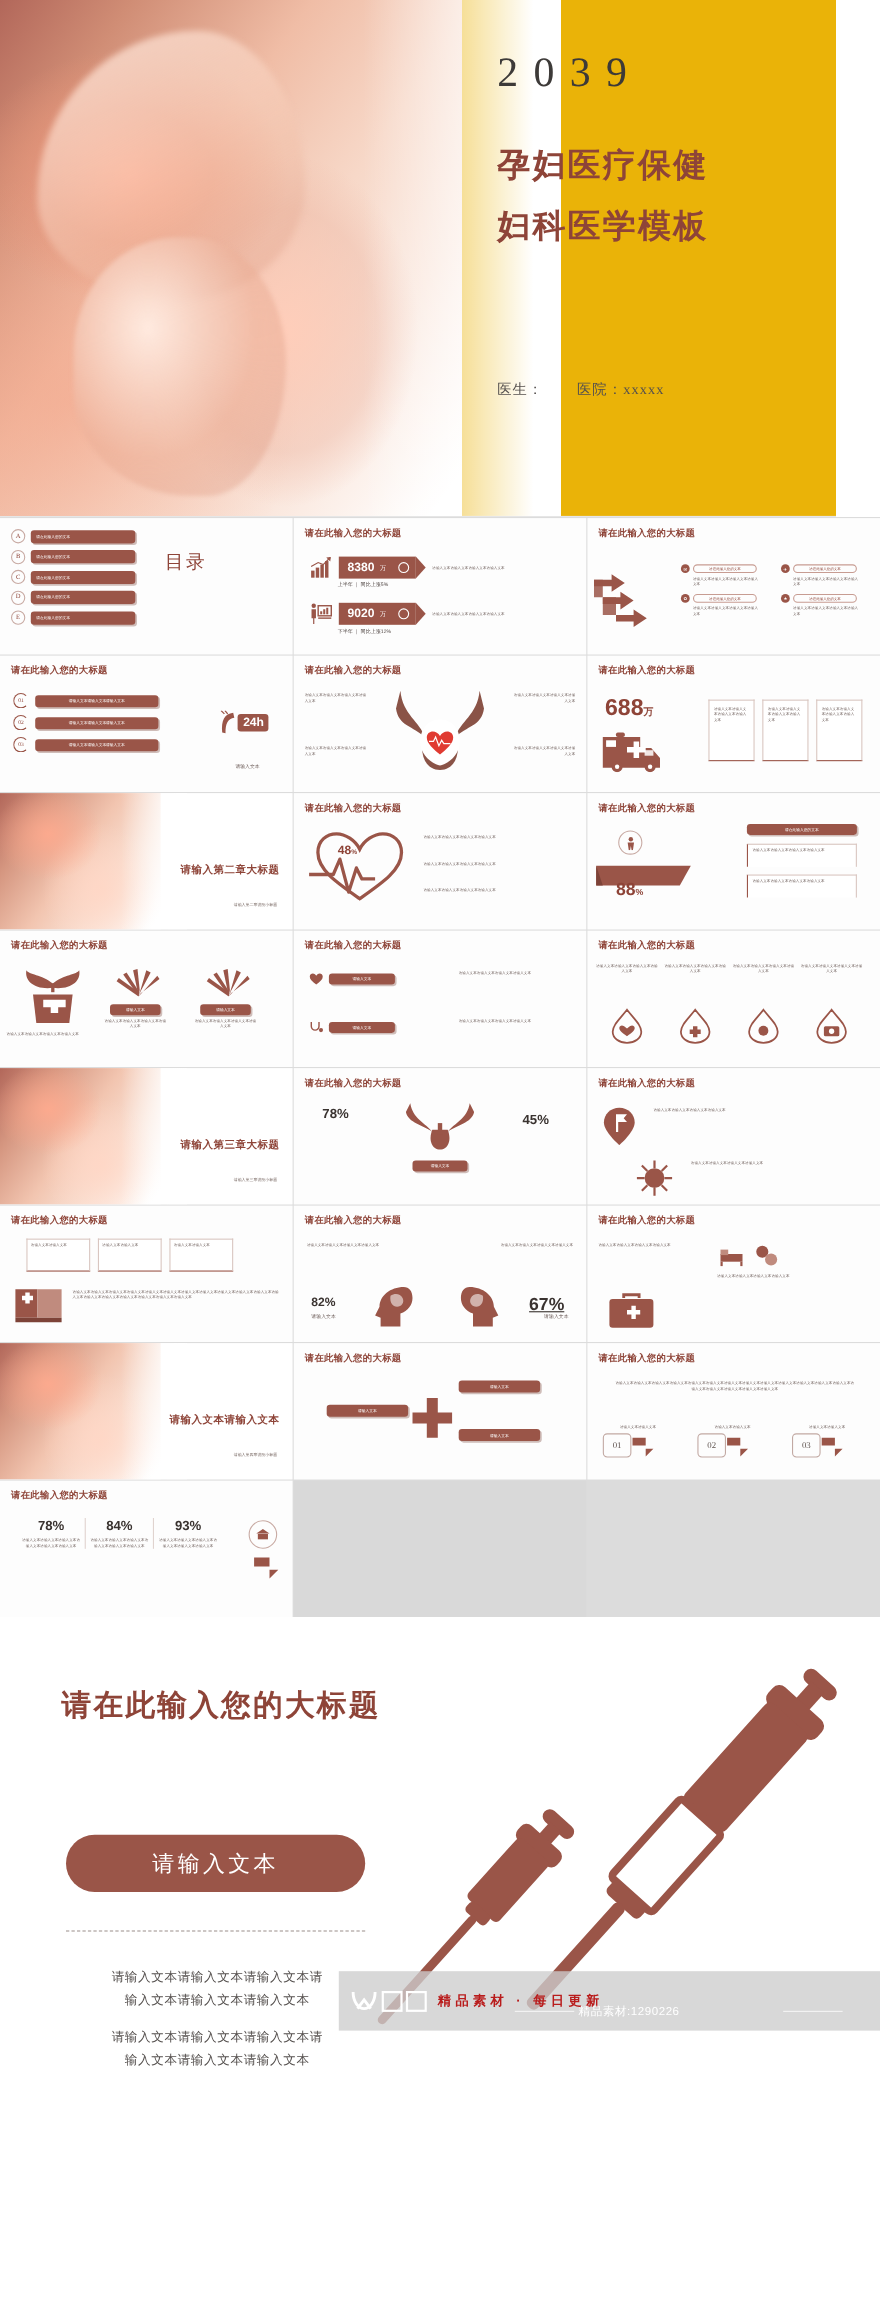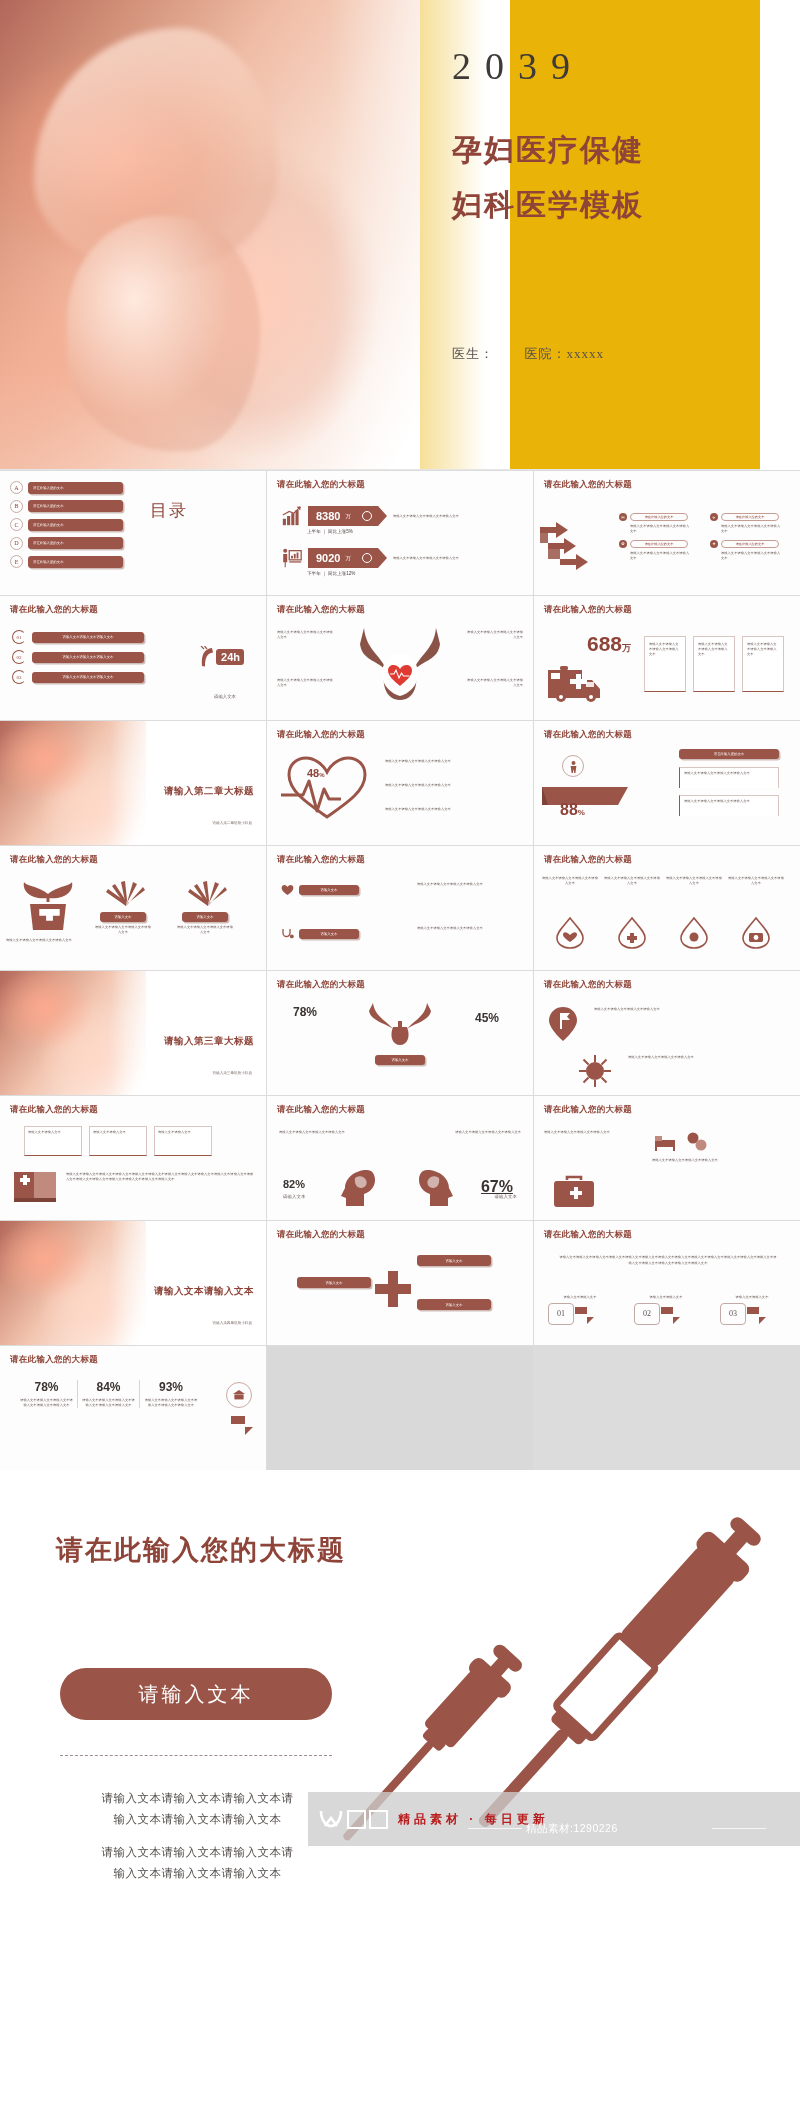--- a/index.html
+++ b/index.html
@@ -310,21 +310,21 @@
         <path d="M30 40 C24 58 30 74 44 74 C58 74 64 58 58 40 Z" fill="#8a5347"></path>
         <path d="M44 28 C32 28 26 38 26 48 C26 60 36 68 44 70 C52 68 62 60 62 48 C62 38 56 28 44 28 Z" fill="#ffffff"></path>
         <path d="M44 60 C38 55 32 50 32 44.5 C32 41 34.5 39 37.5 39 C40 39 42.5 40.5 44 43 C45.5 40.5 48 39 50.5 39 C53.5 39 56 41 56 44.5 C56 50 50 55 44 60 Z" fill="#e03b32"></path>
         <path d="M34 48 h4 l2 -4 l3 8 l2.5 -5 l2 3 h6" stroke="#fff" stroke-width="1.1" fill="none"></path>
       </svg>
     </div>
 
     <div class="cell">
       <div class="h">请在此输入您的大标题</div>
       <div style="position:absolute;left:16px;top:36px;display:flex;align-items:baseline;">
-        <span class="bigno" style="font-size:21px;margin-left:37px;">688</span>
+        <span class="bigno" style="font-size:21px;">688</span>
         <span class="bigno" style="font-size:9px;">万</span>
       </div>
       <svg width="66" height="38" viewBox="0 0 66 38" style="position:absolute;left:12px;top:68px;">
         <path d="M2 6 h34 v10 h10 l8 9 v9 h-52 z" fill="#9a5548"></path>
         <rect x="5" y="9" width="9" height="6" fill="#fff"></rect>
         <rect x="40" y="18" width="8" height="5" fill="#fff" opacity=".85"></rect>
         <path d="M24 15 h6 v-5 h5 v5 h6 v5 h-6 v5 h-5 v-5 h-6 z" fill="#fff"></path>
         <circle cx="15" cy="33" r="5" fill="#9a5548"></circle>
           <circle cx="15" cy="33" r="2" fill="#fff"></circle>
         <circle cx="45" cy="33" r="5" fill="#9a5548"></circle>

